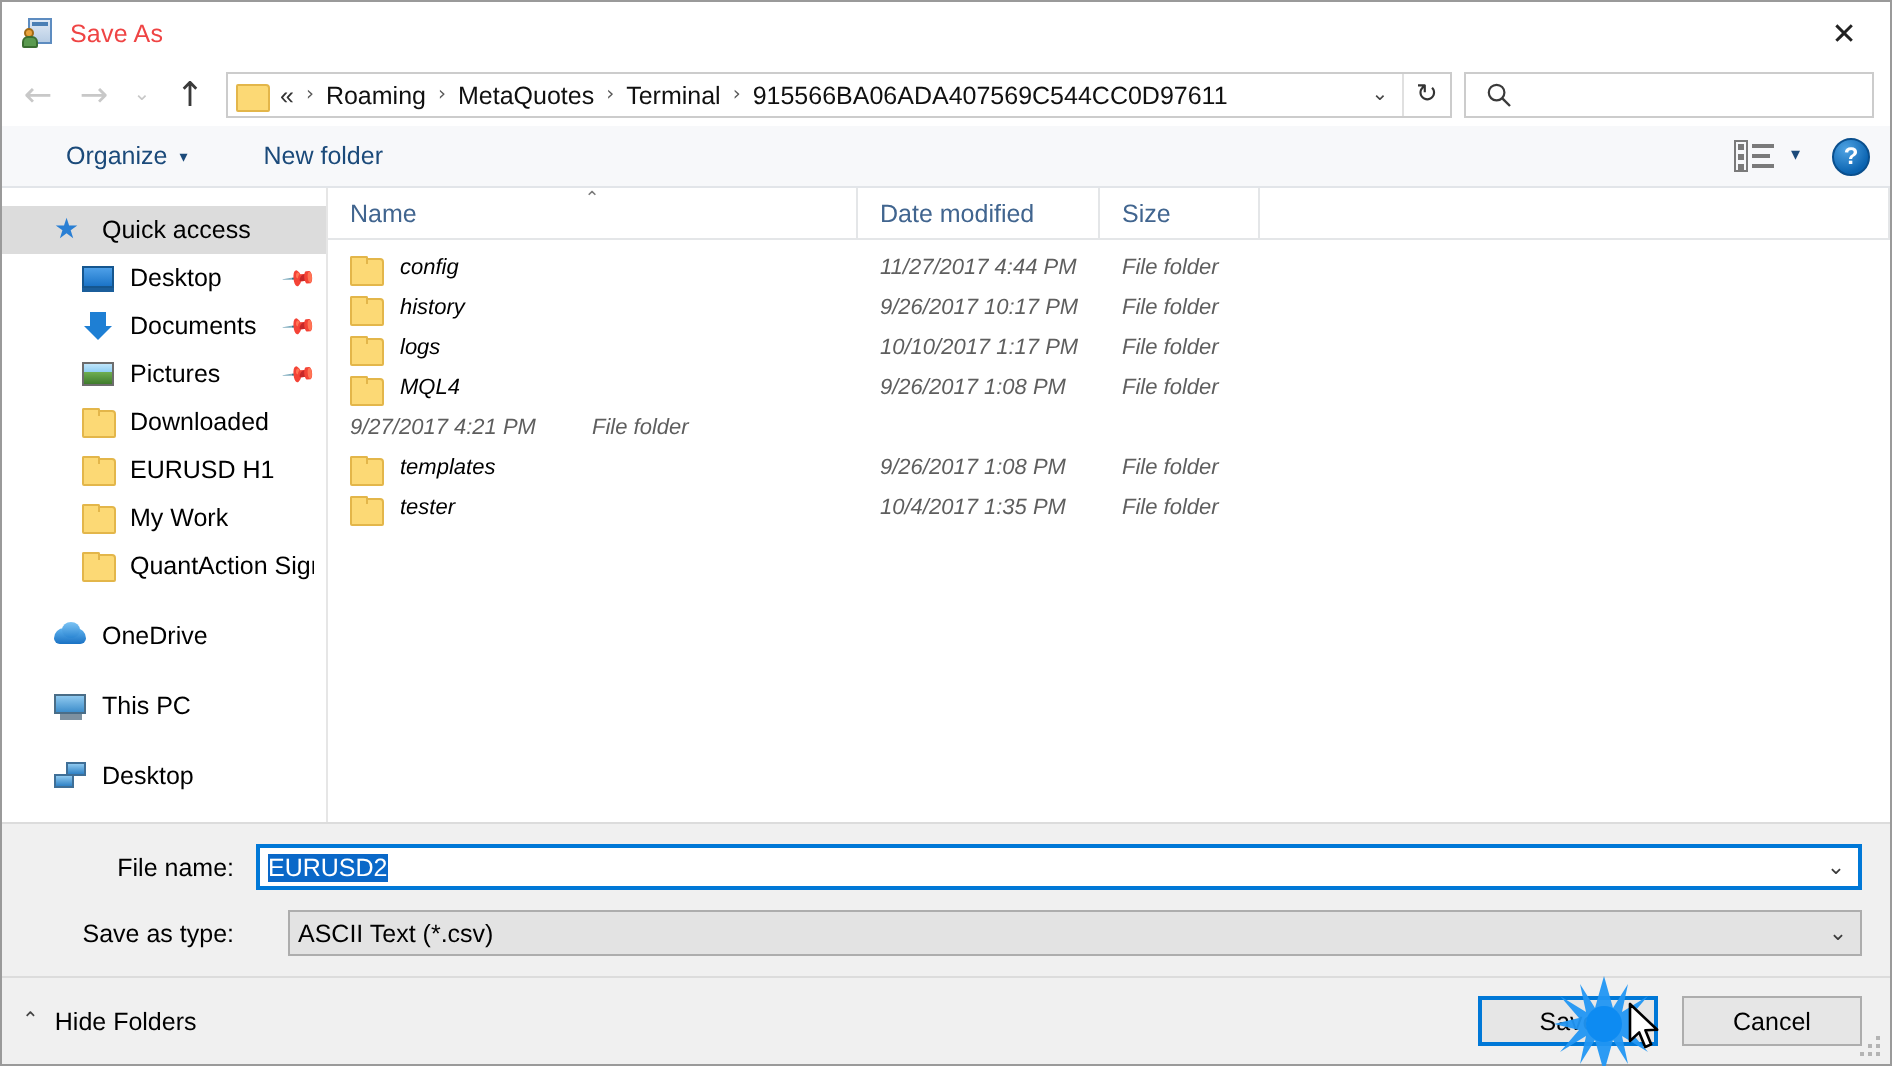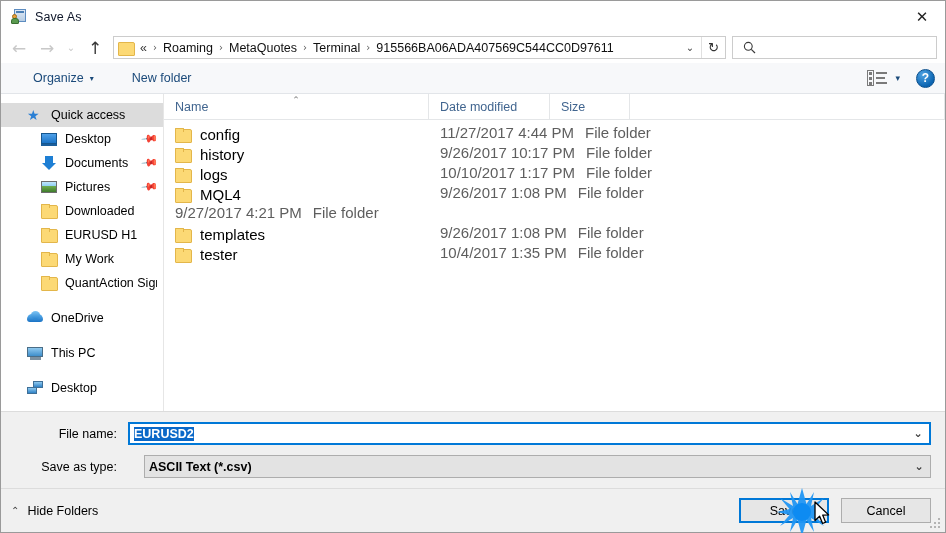--- a/index.html
+++ b/index.html
@@ -39,21 +39,21 @@
   }
   .title-icon .person-h {
     position: absolute; left: 1px; top: 5px; width: 5px; height: 5px;
     border-radius: 50%; background: #e8a33d; border: 1px solid #a06a16;
   }
   .title-icon .person-b {
     position: absolute; left: 0px; top: 9px; width: 8px; height: 6px;
     border-radius: 3px 3px 1px 1px; background: #5a9a4f; border: 1px solid #3a6e31;
   }
   .title-text {
-    font-size: 12.5px; color: #0f172a; letter-spacing: .1px;
+    font-size: 12.5px; color: #ef4444; letter-spacing: .1px;
   }
   .close-btn {
     position: absolute; right: 0; top: 0; width: 46px; height: 31px;
     display: flex; align-items: center; justify-content: center;
     font-size: 15px; color: #222; font-family: "DejaVu Sans", sans-serif;
     cursor: default;
   }
 
   
   .addrrow {
@@ -251,42 +251,42 @@
   .col-date { flex: 0 0 121px; }
   .col-type { flex: 0 0 120px; }
   .col-size { flex: 0 0 80px; }
   .col-rest { flex: 1 1 auto; }
   .sortcaret {
     position: absolute; left: 50%; top: 1px; transform: translateX(-50%);
     font-size: 9px; color: #7a7a7a; font-family: "DejaVu Sans", sans-serif;
   }
   .rows { flex: 1 1 auto; overflow: hidden; padding-top: 4px; }
   .frow {
-    height: 20px; display: flex; 
-    font-size: 15px; color: #000; cursor: default;
+    height: 20px; display: flex; align-items: center;
+    font-size: 11px; color: #000; cursor: default; font-style: italic;
   }
   .fname { flex: 0 0 265px; display: flex; align-items: center; padding-left: 11px; }
   .fname .fic { width: 17px; height: 15px; position: relative; margin-right: 8px; flex: 0 0 17px; }
   .fdate { flex: 0 0 121px; color: #5e5e5e; padding-left: 11px; white-space: nowrap; }
   .ftype { flex: 0 0 120px; color: #5e5e5e; padding-left: 11px; white-space: nowrap; }
   .fsize { flex: 0 0 80px; color: #5e5e5e; padding-left: 11px; }
 
   
   .formarea {
     flex: 0 0 72px; background: #f0f0f0; border-top: 1px solid #dcdcdc;
     padding: 10px 14px 0 14px;
   }
   .frow2 { display: flex; align-items: center; height: 23px; margin-bottom: 10px; }
   .flabel {
     flex: 0 0 113px; text-align: right; padding-right: 11px;
     font-size: 12.5px; color: #000;
   }
   .combo {
     flex: 1 1 auto; height: 23px; display: flex; align-items: center;
-    border: 1px solid #7a7a7a; background: #fff; min-width: 0; font-weight: bold;
+    border: 1px solid #7a7a7a; background: #fff; min-width: 0;
   }
   .combo.focused { border: 2px solid #0078d7; }
   .combo.readonly { background: #e3e3e3; border: 1px solid #adadad; margin-left: 16px; }
   .combo .val {
     flex: 1 1 auto; padding-left: 4px; font-size: 12.5px; color: #000;
     white-space: nowrap; overflow: hidden;
   }
   .combo .val .sel { background: #0a68c8; color: #ffffff; padding: 1px 0; }
   .combo .chev {
     flex: 0 0 22px; height: 100%; display: flex; align-items: center; justify-content: center;

